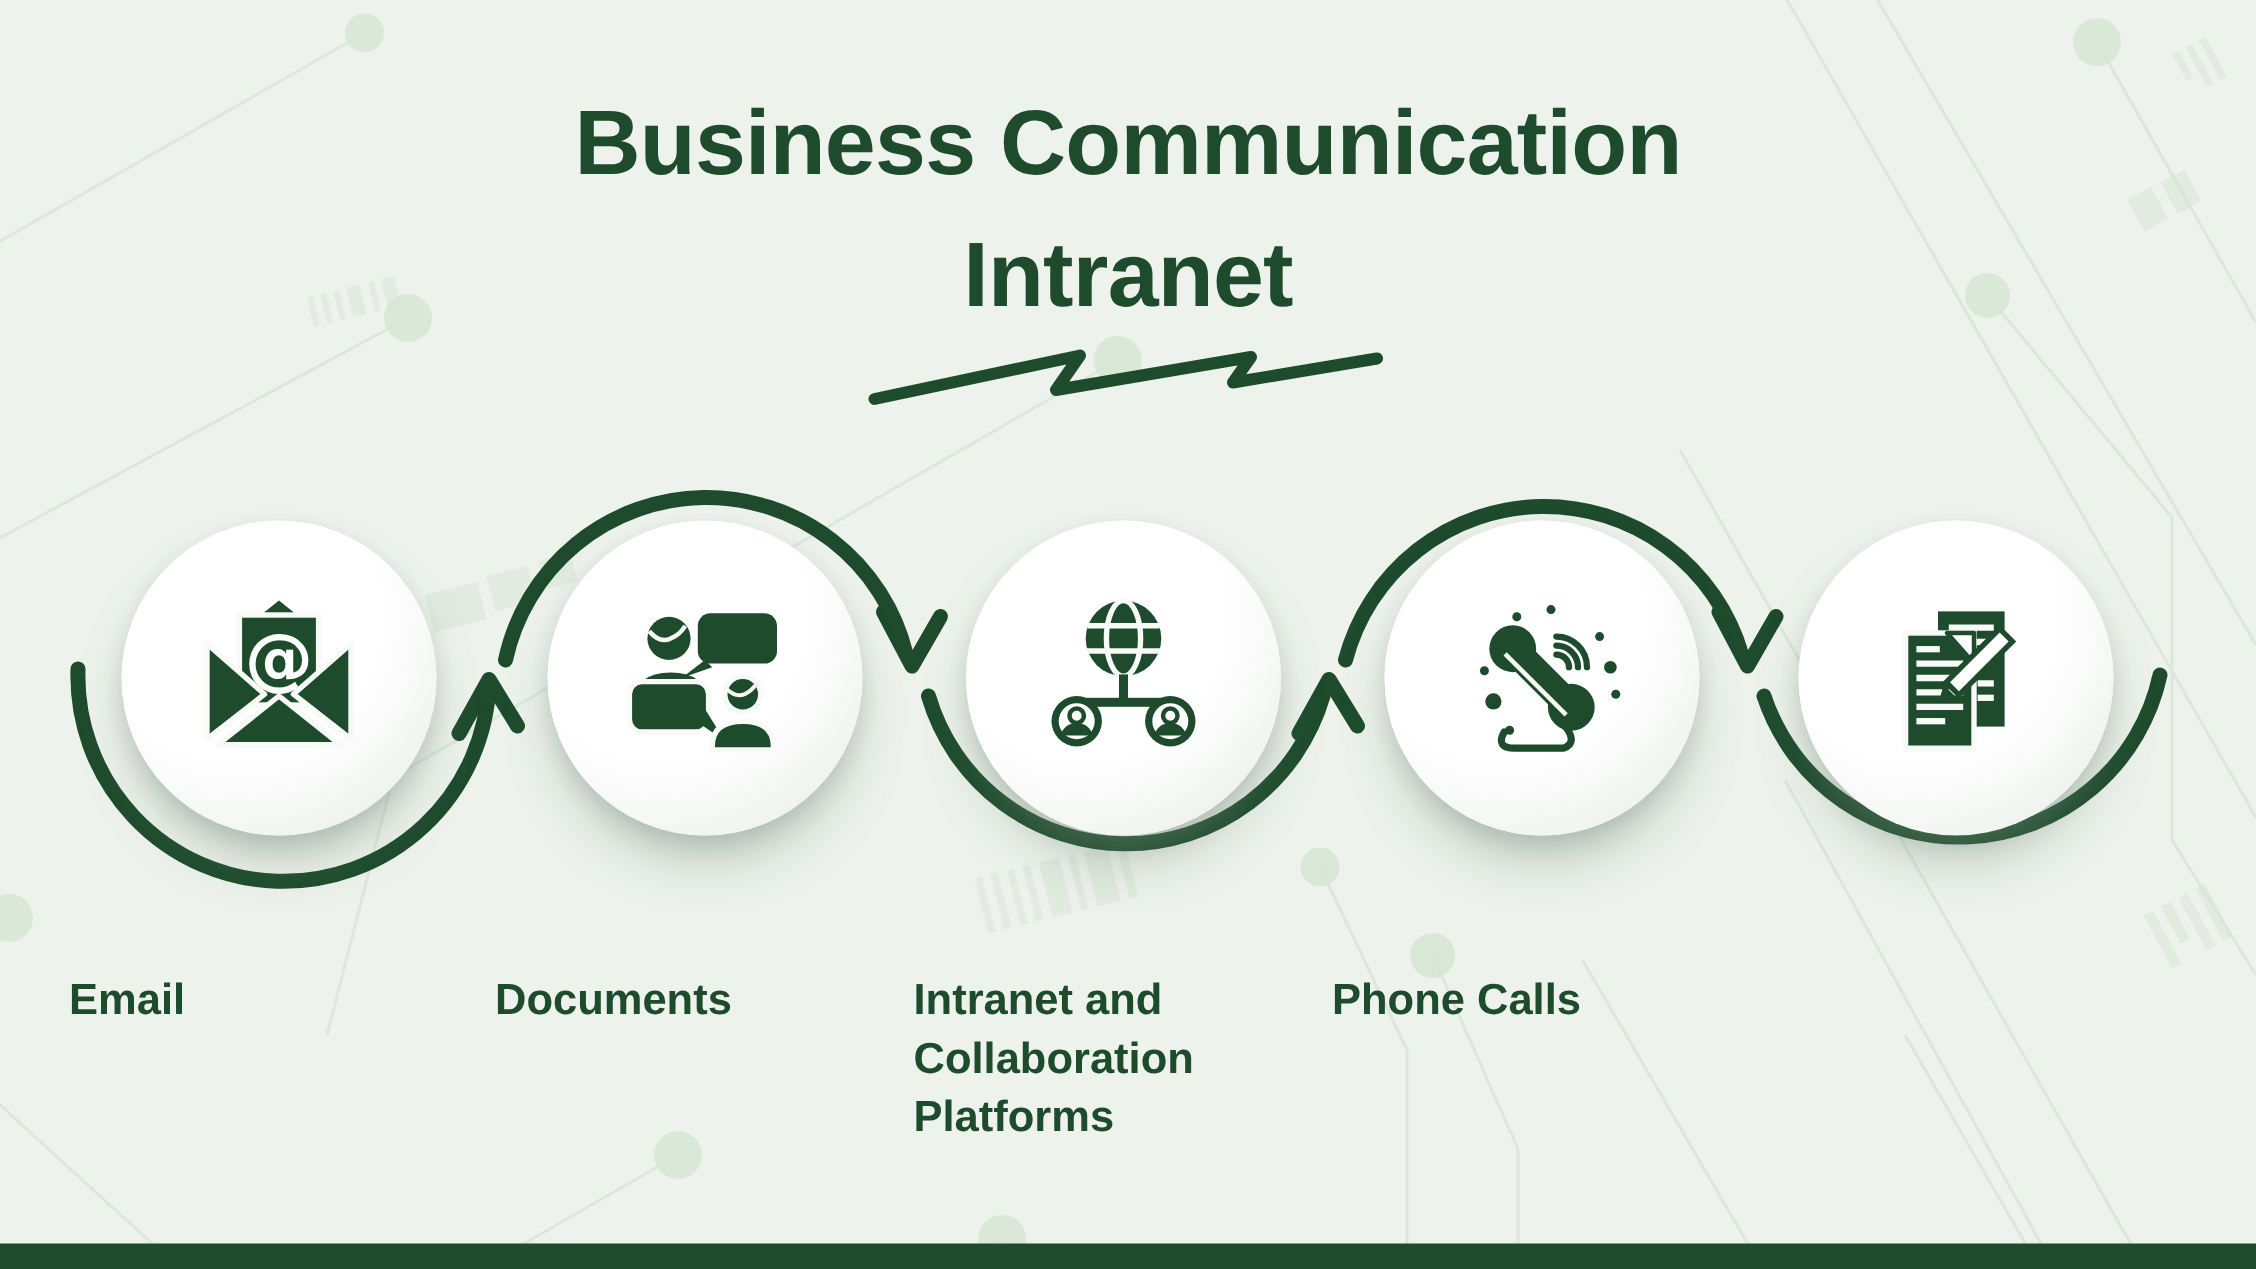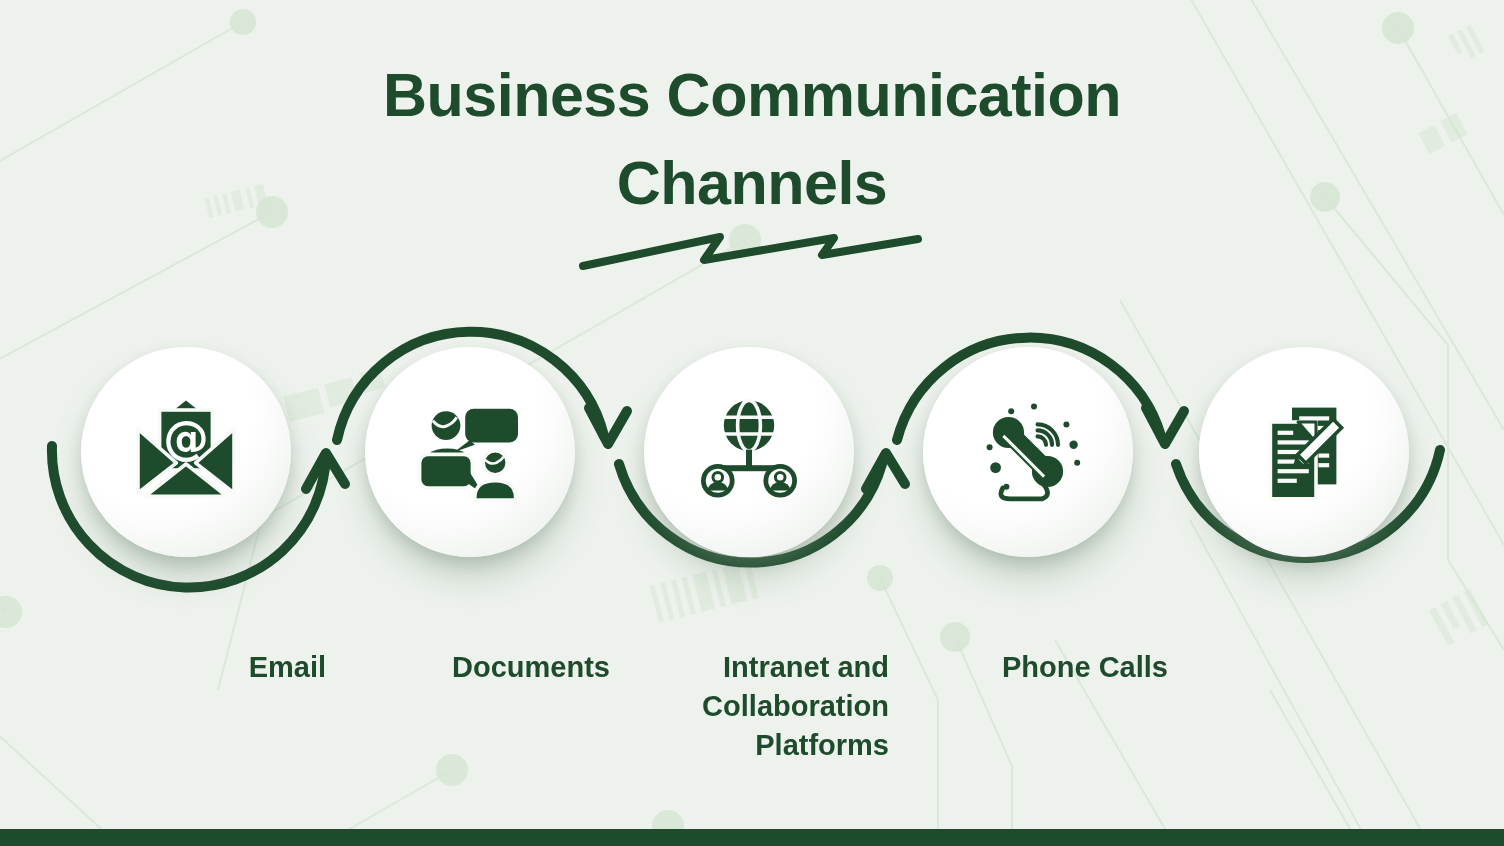--- a/index.html
+++ b/index.html
@@ -22,21 +22,21 @@
   .squiggle{position:absolute;left:575px;top:222px;color:var(--accent);}
   .arrows{position:absolute;inset:0;color:var(--accent);z-index:1;}
   .circle{
     position:absolute;top:347px;width:210px;height:210px;border-radius:50%;
     background:radial-gradient(circle at 36% 30%, #ffffff 48%, #f6f8f6 68%, #edf0ed 84%, #e0e4e0 100%);
     box-shadow:0 22px 36px -8px rgba(105,132,112,.42), 0 6px 14px rgba(105,132,112,.20);
     display:flex;align-items:center;justify-content:center;z-index:2;
   }
   .circle svg{width:120px;height:120px;color:var(--accent);}
   .label{
-    position:absolute;top:648px;width:280px;text-align:right;z-index:3;
+    position:absolute;top:648px;width:280px;text-align:left;z-index:3;
     color:var(--accent);font-size:29px;font-weight:700;line-height:1.35;
     white-space:pre-line;
   }
   .footer-bar{position:absolute;left:0;bottom:0;width:100%;height:17px;background:var(--accent);z-index:4;}
   .c1{left:81px}.c2{left:365px}.c3{left:644px}.c4{left:923px}.c5{left:1199px}
   .l1{left:46px}.l2{left:330px}.l3{left:609px}.l4{left:888px}.l5{left:1164px}
 </style>
 </head>
 <body>
 
@@ -111,21 +111,21 @@
       <g transform="rotate(62 1462 45)">
         <rect x="1448" y="28" width="30" height="5"></rect>
         <rect x="1448" y="38" width="30" height="5"></rect>
         <rect x="1448" y="48" width="20" height="5"></rect>
       </g>
     </g>
   </svg>
 
   <div class="title">
     <div>Business Communication</div>
-    <div>Channels</div>
+    <div>Intranet</div>
   </div>
 
   <svg class="squiggle" width="350" height="55" viewBox="0 0 350 55" aria-hidden="true">
     <path d="M8 44 L145 15 L129 38 L259 16 L247 33 L343 17" fill="none" stroke="currentColor" stroke-width="8" stroke-linecap="round" stroke-linejoin="round"></path>
   </svg>
 
   <svg class="arrows" viewBox="0 0 1504 846" aria-hidden="true">
     <g fill="none" stroke="currentColor" stroke-width="10" stroke-linecap="round" stroke-linejoin="round">
       <path d="M52 446 A137 137 0 0 0 326 455"></path>
       <path d="M306 489 L326 453 L345 484"></path>

